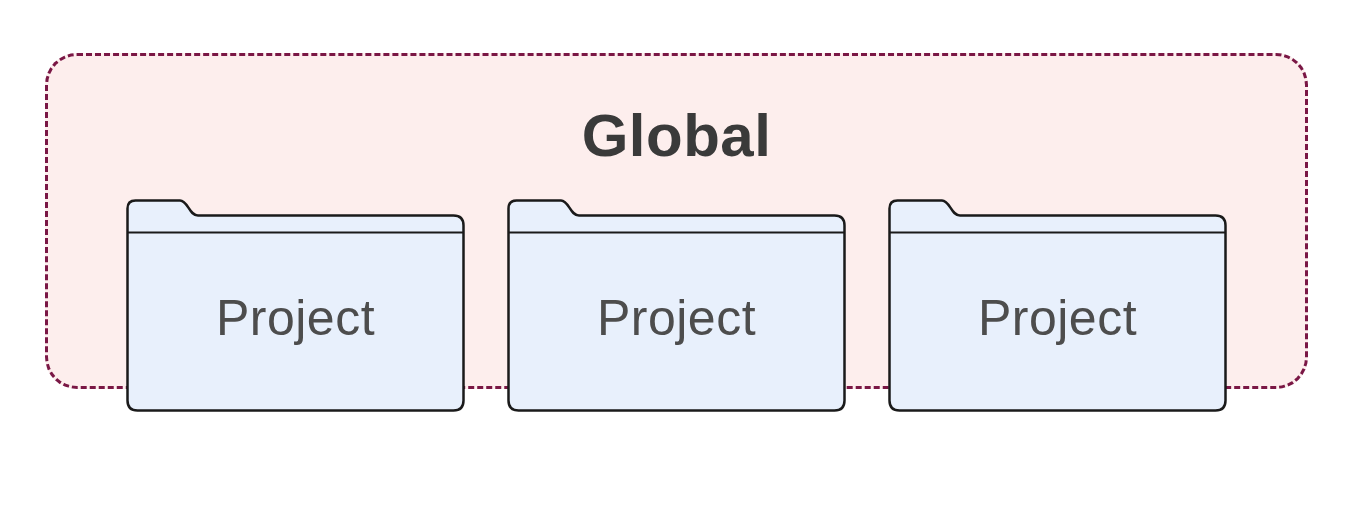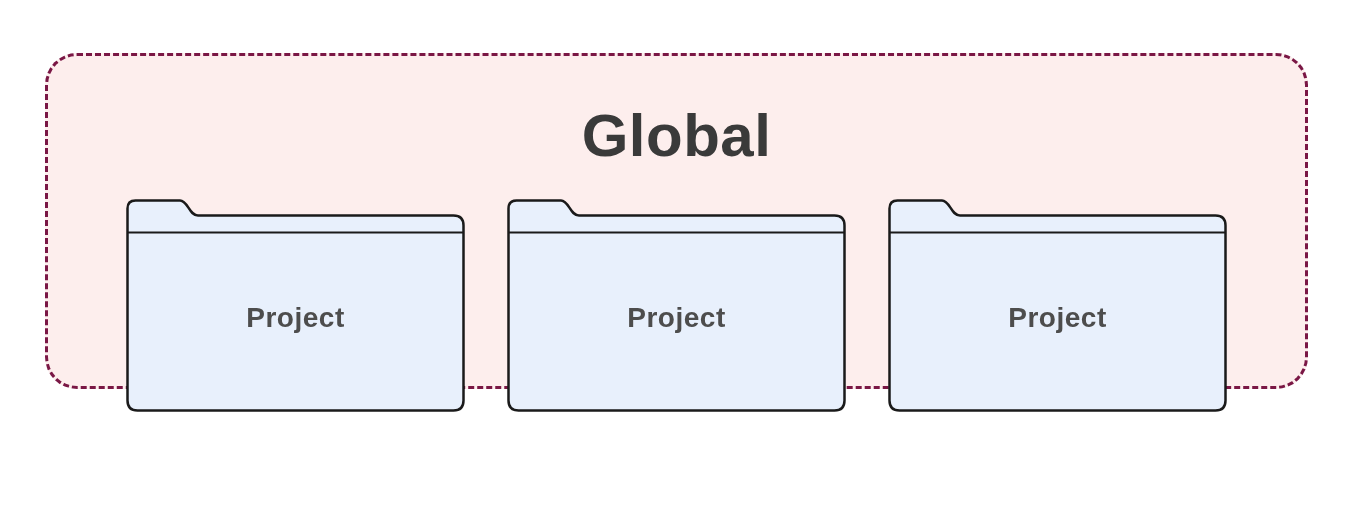--- a/index.html
+++ b/index.html
@@ -52,22 +52,22 @@
   }
   .folder-label {
     position: absolute;
     left: 0;
     right: 0;
     top: 33px;
     bottom: 8px;
     display: flex;
     align-items: center;
     justify-content: center;
-    font-size: 28px;
-    font-weight: 700;
+    font-size: 50px;
+    font-weight: 400;
     color: #4d4d4d;
     letter-spacing: 0.5px;
   }
 </style>
 </head>
 <body>
 
 <div class="stage">
   <div class="global-box">
     <div class="global-title">Global</div>

